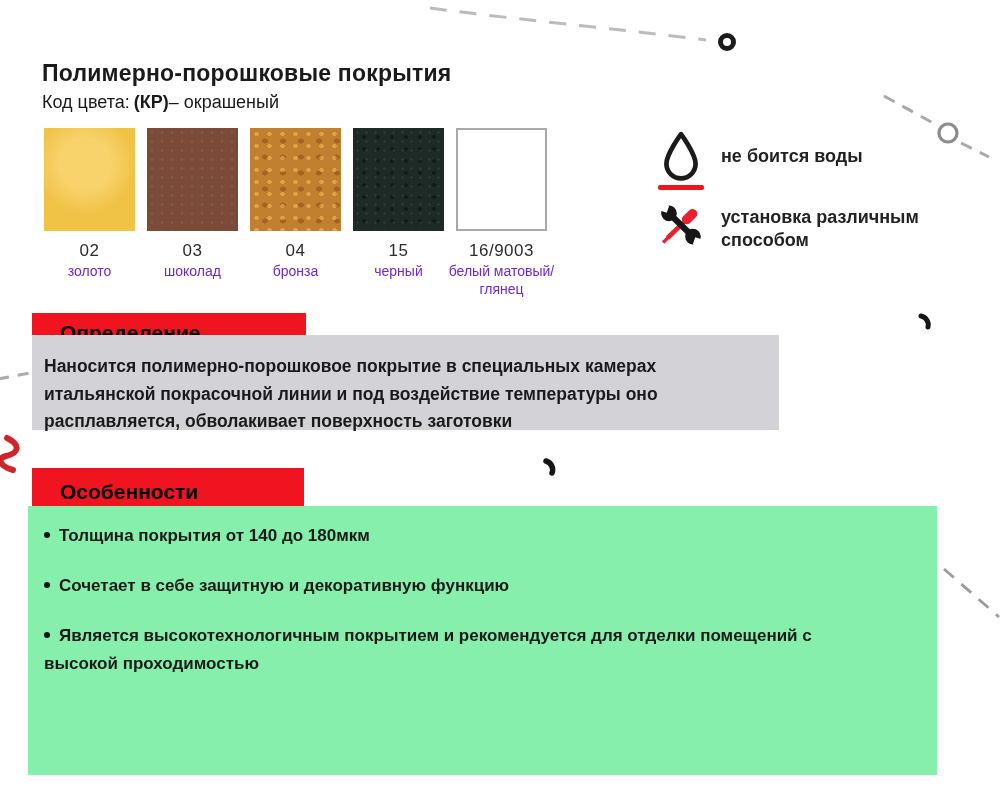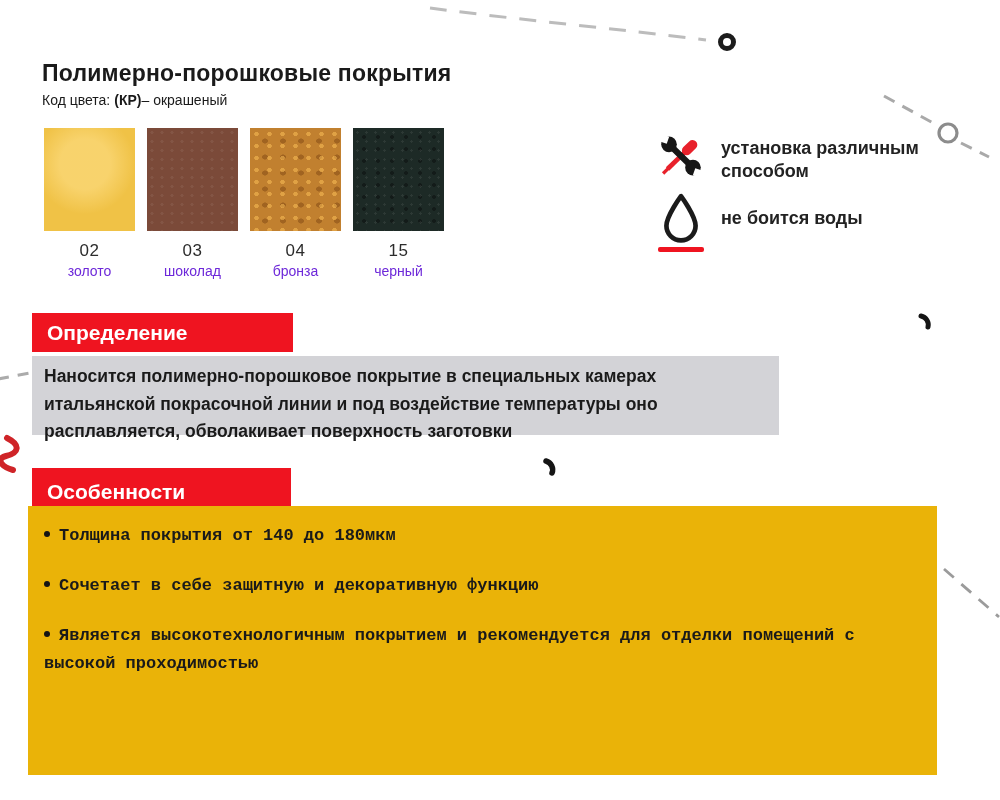--- a/index.html
+++ b/index.html
@@ -1,21 +1,21 @@
 <!DOCTYPE html>
 <html><head>
 <meta charset="utf-8">
 <style>
   html,body{margin:0;padding:0;background:#ffffff;width:1000px;height:800px;overflow:hidden;
     font-family:"Liberation Sans","DejaVu Sans",sans-serif;color:#1a1a1a;}
   .page{position:relative;width:1000px;height:800px;background:#fff;}
   .deco{position:absolute;left:0;top:0;width:1000px;height:800px;pointer-events:none;}
 
   .title{position:absolute;left:42px;top:60px;font-size:23px;font-weight:bold;letter-spacing:.2px;}
-  .subtitle{position:absolute;left:42px;top:92px;font-size:14px;}
+  .subtitle{position:absolute;left:42px;top:92px;font-size:18px;}
   .subtitle b{font-weight:bold;}
   .subtitle span{margin-right:4px;}
 
   .swatches{position:absolute;left:44px;top:128px;display:flex;gap:12px;}
   .sw-cell{width:91px;text-align:center;}
   .chip{width:91px;height:103px;}
   .chip-border{border:2px solid #a9a9a9;box-sizing:border-box;}
   .tex-gold{background-image:radial-gradient(circle at 45% 35%, rgba(255,225,140,.55) 0 30%, rgba(0,0,0,0) 60%);}
   .tex-bronze{background-image:
      radial-gradient(rgba(255,195,90,.5) 22%, rgba(0,0,0,0) 26%),
@@ -29,25 +29,25 @@
   .sw-name{width:131px;margin-left:-20px;margin-top:2px;font-size:14px;line-height:1.25;color:#6d28d9;}
 
   .features{position:absolute;left:655px;top:131px;width:300px;}
   .feat-row{display:flex;align-items:flex-start;}
   .feat-row + .feat-row{margin-top:10px;}
   .icon-box{width:52px;flex:0 0 52px;display:flex;flex-direction:column;align-items:center;}
   .red-bar{width:46px;height:5px;margin-top:4px;border-radius:2px;}
   .feat-label{margin-left:14px;font-size:18px;font-weight:bold;color:#222;line-height:1.28;padding-top:14px;width:230px;}
   .feat-label.second{padding-top:6px;}
 
-  .sec-head{position:absolute;color:#ffffff;font-size:21px;font-weight:bold;padding-left:15px;display:flex;align-items:center;}
+  .sec-head{position:absolute;color:#000000;font-size:21px;font-weight:bold;padding-left:28px;display:flex;align-items:center;}
   .sec1-head{left:32px;top:313px;width:246px;height:39px;}
   .sec2-head{left:32px;top:468px;width:244px;height:48px;}
   .sec-body{position:absolute;box-sizing:border-box;}
-  .sec1-body{left:32px;top:356px;width:747px;height:79px;padding:7px 12px;
+  .sec1-body{left:32px;top:335px;width:747px;height:95px;padding:18px 12px;
      font-size:17.5px;font-weight:bold;line-height:1.58;white-space:pre-line;}
   .sec2-body{left:28px;top:506px;width:909px;height:269px;padding:16px 16px 0 16px;
      font-size:17px;font-weight:bold;line-height:1.65;}
   .bullet-item{white-space:pre-line;margin-bottom:22px;}
   .bullet-item::before{content:"";display:inline-block;width:6px;height:6px;border-radius:50%;
      background:#141414;margin-right:9px;vertical-align:3px;}
 </style>
 </head>
 <body>
 
@@ -85,59 +85,64 @@
     <div class="sw-cell">
       <div class="chip tex-bronze" style="background-color: rgb(193, 128, 47);"></div>
       <div class="sw-code">04</div>
       <div class="sw-name">бронза</div>
     </div>
     <div class="sw-cell">
       <div class="chip tex-black" style="background-color: rgb(29, 42, 38);"></div>
       <div class="sw-code">15</div>
       <div class="sw-name">черный</div>
     </div>
+    <div class="sw-cell">
+      <div class="chip chip-border" style="background-color: rgb(255, 255, 255);"></div>
+      <div class="sw-code">16/9003</div>
+      <div class="sw-name">белый матовый/глянец</div>
+    </div>
   </div>
 
   <div class="features">
+    <div class="feat-row">
+      <div class="icon-box">
+        <svg width="38" height="50" viewBox="0 0 34 48">
+          <path d="M17 3 C17 3 3 22 3 31.5 a14 14 0 0 0 28 0 C31 22 17 3 17 3 Z" fill="none" stroke="#1b1b1b" stroke-width="4.5" stroke-linejoin="round"></path>
+        </svg>
+        <div class="red-bar" style="background-color: rgb(239, 20, 32);"></div>
+      </div>
+      <div class="feat-label">не боится воды</div>
+    </div>
     <div class="feat-row">
       <div class="icon-box">
         <svg width="50" height="50" viewBox="0 0 48 48">
           <g transform="rotate(-44 24 24)">
             <rect x="0" y="22.5" width="8" height="3.2" fill="#e8212b"></rect>
             <rect x="6" y="21.7" width="23" height="4.6" fill="#e8212b"></rect>
             <rect x="27" y="19.4" width="17" height="9.2" rx="4.6" fill="#e8212b"></rect>
           </g>
           <g transform="rotate(44 24 24)">
             <rect x="8" y="21" width="32" height="6" rx="3" fill="#171717"></rect>
             <circle cx="8" cy="24" r="7.5" fill="#171717"></circle>
             <circle cx="40" cy="24" r="7.5" fill="#171717"></circle>
             <rect x="-5" y="20.4" width="10" height="7.2" fill="#ffffff" transform="rotate(-25 0 24)"></rect>
             <rect x="43" y="20.4" width="10" height="7.2" fill="#ffffff" transform="rotate(-25 48 24)"></rect>
           </g>
         </svg>
       </div>
       <div class="feat-label second">установка различным способом</div>
     </div>
-    <div class="feat-row">
-      <div class="icon-box">
-        <svg width="38" height="50" viewBox="0 0 34 48">
-          <path d="M17 3 C17 3 3 22 3 31.5 a14 14 0 0 0 28 0 C31 22 17 3 17 3 Z" fill="none" stroke="#1b1b1b" stroke-width="4.5" stroke-linejoin="round"></path>
-        </svg>
-        <div class="red-bar" style="background-color: rgb(239, 20, 32);"></div>
-      </div>
-      <div class="feat-label">не боится воды</div>
-    </div>
   </div>
 
   <div class="sec-head sec1-head" style="background-color: rgb(239, 20, 32);">Определение</div>
   <div class="sec-body sec1-body" style="background-color: rgb(211, 211, 215);">Наносится полимерно-порошковое покрытие в специальных камерах
 итальянской покрасочной линии и под воздействие температуры оно
 расплавляется, обволакивает поверхность заготовки</div>
 
   <div class="sec-head sec2-head" style="background-color: rgb(239, 20, 32);">Особенности</div>
-  <div class="sec-body sec2-body" style="background-color: #eab308; font-family: Liberation Mono, monospace;">
+  <div class="sec-body sec2-body" style="background-color: #86efac;">
     <div class="bullet-item">Толщина покрытия от 140 до 180мкм</div>
     <div class="bullet-item">Сочетает в себе защитную и декоративную функцию</div>
     <div class="bullet-item">Является высокотехнологичным покрытием и рекомендуется для отделки помещений с
 высокой проходимостью</div>
   </div>
 
 </div>
 
 </body></html>

